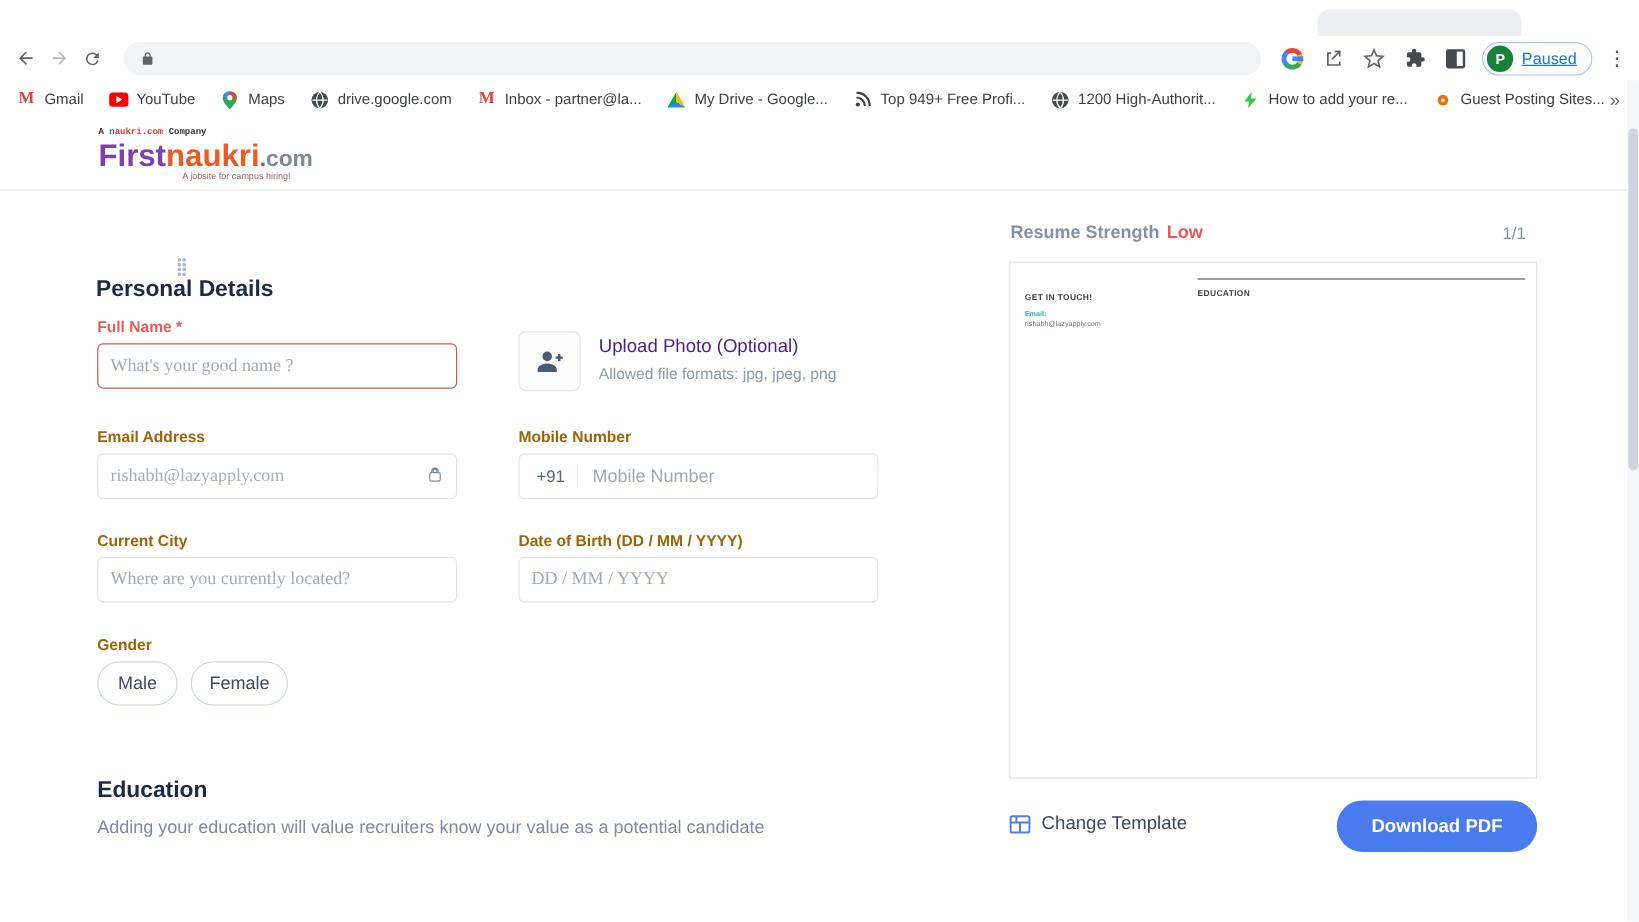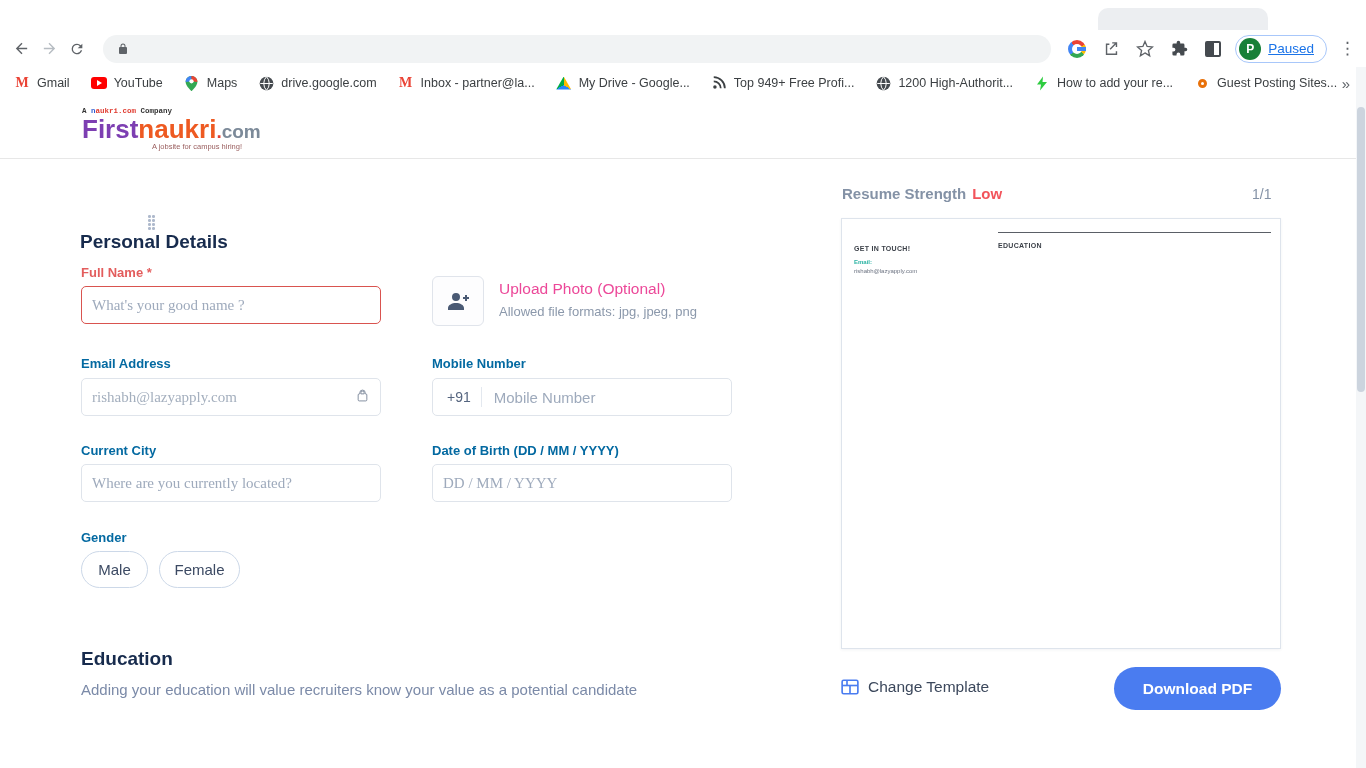--- a/index.html
+++ b/index.html
@@ -52,36 +52,36 @@
   .logo-first { color:#7d3fb2; } .logo-naukri { color:#ee5a22; }
   .logo-com { color:#7c8a99; font-size:19px; } .logo-dot { color:#e03c31; font-size:19px; }
   .logo-tagline { font-size:7.5px; color:#9a5f5f; text-align:right; margin-top:0px; }
 
   
   .section-head { position:absolute; left:80px; top:212px; display:flex; align-items:center;flex-direction:column; }
   .drag-dots { display:grid; grid-template-columns:repeat(2,4px); grid-auto-rows:4px; margin-right:3px; margin-top:3px; }
   .drag-dots i { width:2.5px; height:2.5px; border-radius:50%; background:#aeb9cc; }
   .h-title { font-size:19px; font-weight:bold; color:#172b4d; }
 
-  .flabel { position:absolute; font-size:13px; font-weight:bold; color:#0369a1; }
+  .flabel { position:absolute; font-size:13px; font-weight:bold; color:#a16207; }
   .flabel .req { color:#e35d5d; }
   .flabel.error { color:#e35d5d; }
   .tinput { position:absolute; width:300px; height:38px; border:1px solid #dfe4eb; border-radius:5px; font-size:15px; color:#4a5a74; padding:0 10px; outline:none; font-family:Liberation Serif, serif; background:#fff; }
   .tinput::placeholder { color:#9eaabc; opacity:1; }
   .tinput.error { border-color:#d9534f; }
   .email-wrap { position:absolute; left:81px; top:378px; width:300px; height:38px; }
   .email-wrap .tinput { left:0; top:0; width:300px; color:#a4afbe; }
   .lock-badge { position:absolute; right:12px; top:10px; }
   .mobile-wrap { position:absolute; left:432px; top:378px; width:300px; height:38px; border:1px solid #dfe4eb; border-radius:5px; display:flex; align-items:center; background:#fff; }
   .prefix { font-size:14px; color:#55657f; padding:0 10px 0 14px; border-right:1px solid #e3e8ef; height:20px; display:flex; align-items:center; }
   .mobile-wrap input { border:none; outline:none; flex:1; font-size:15px; padding:0 12px; color:#4a5a74; font-family:"Liberation Sans",sans-serif; }
   .mobile-wrap input::placeholder { color:#9eaabc; opacity:1; }
 
   .upload-box { position:absolute; left:432px; top:276px; width:52px; height:50px; border:1px solid #e0e4eb; border-radius:6px; display:flex; align-items:center; justify-content:center; background:#fdfdfe; cursor:pointer; }
-  .upload-link { position:absolute; left:499px; top:280px; font-size:15.5px; color:#ec4899; cursor:pointer;text-align:right; }
+  .upload-link { position:absolute; left:499px; top:280px; font-size:15.5px; color:#4c1d95; cursor:pointer;text-align:right; }
   .upload-hint { position:absolute; left:499px; top:304px; font-size:13px; color:#8b98ab; }
 
   .pill { position:absolute; height:37px; border:1px solid #ccd8e8; border-radius:19px; background:#fff; font-size:15px; color:#3c4a63; display:flex; align-items:center; justify-content:center; cursor:pointer; font-family:"Liberation Sans",sans-serif; }
 
   .edu-title { position:absolute; left:81px; top:648px; font-size:19px; font-weight:bold; color:#172b4d; }
   .edu-sub { position:absolute; left:81px; top:681px; font-size:15px; color:#7b8aa8; }
 
   
   .strength { position:absolute; left:842px; top:185px; font-size:15px; font-weight:bold; color:#8492a6; }
   .strength .low { color:#f2545b; margin-left:6px; }

